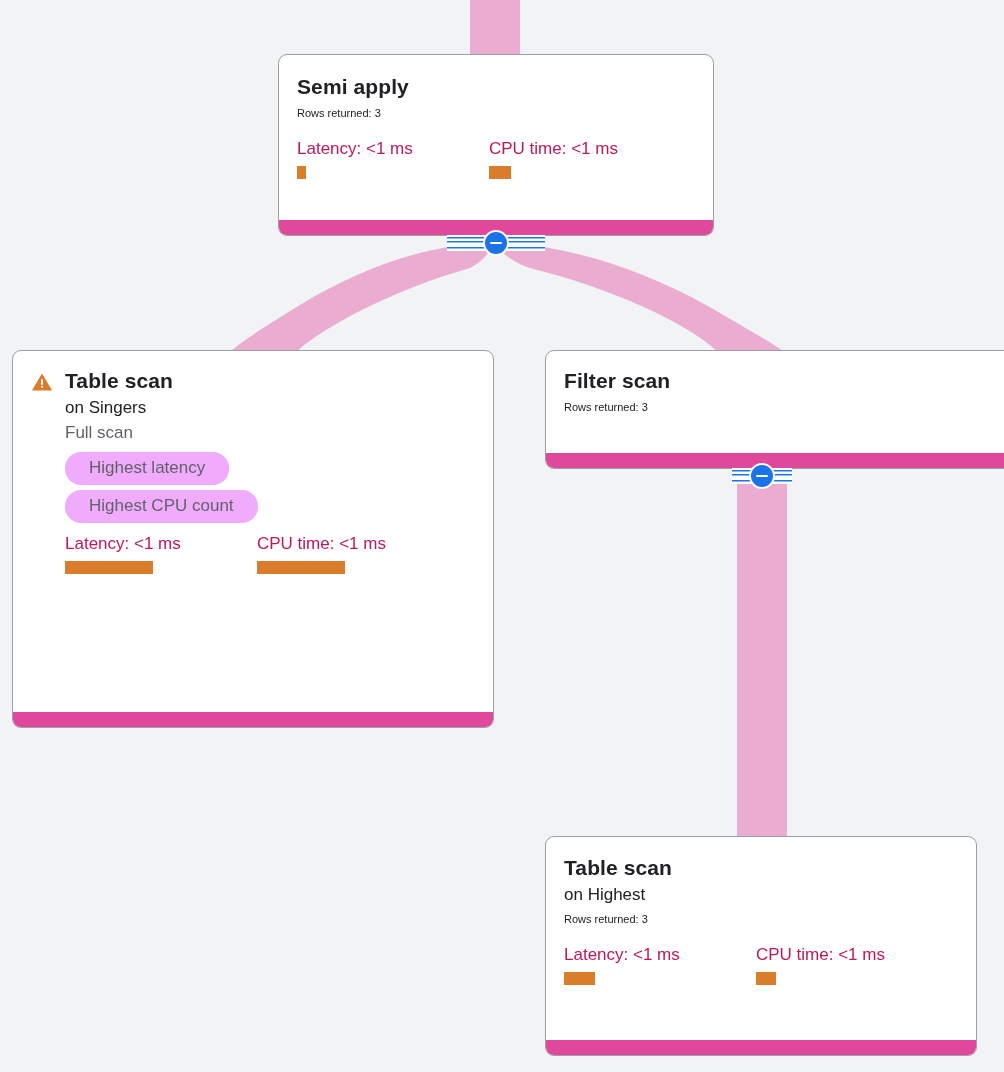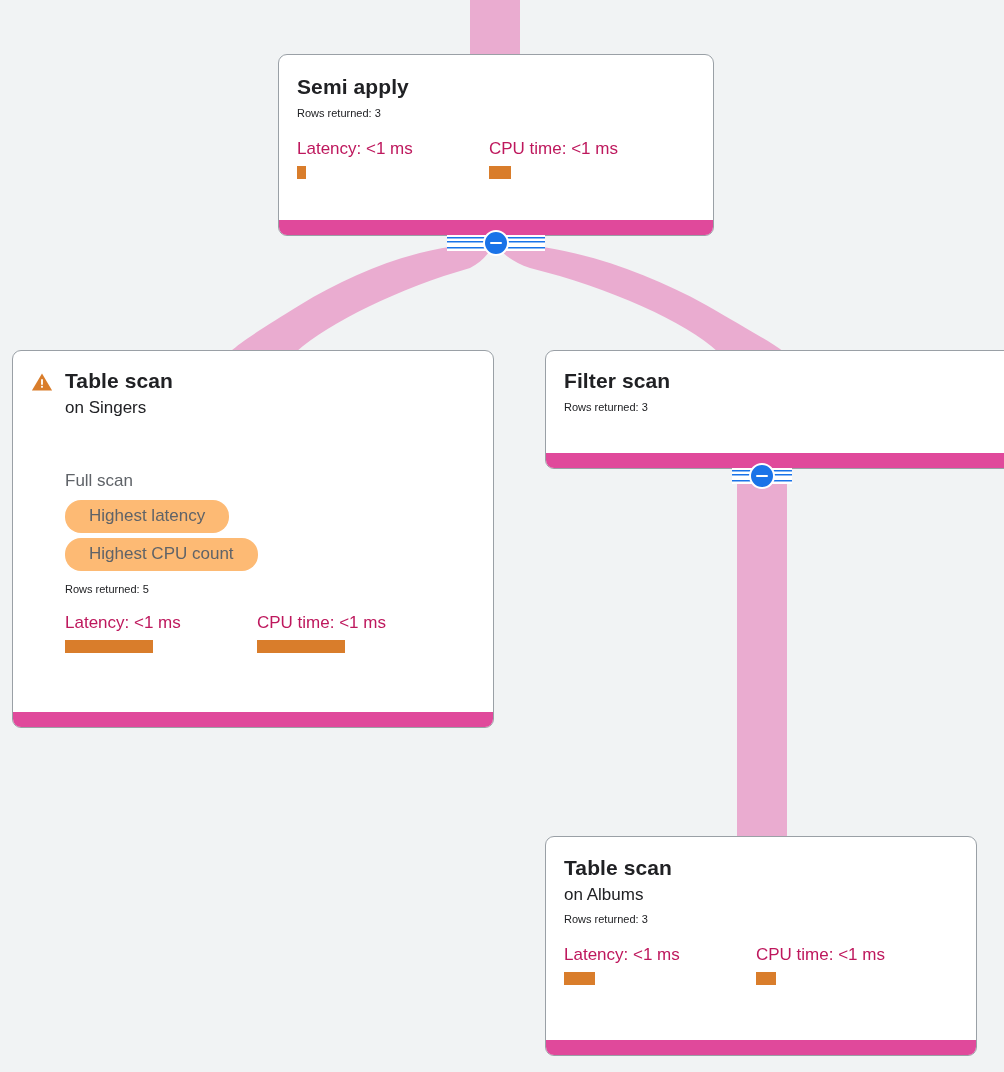--- a/index.html
+++ b/index.html
@@ -75,38 +75,37 @@
     color: #202124;
     letter-spacing: .1px;
   }
   .node-sub {
     font-size: 17px;
     line-height: 25px;
     color: #202124;
   }
   .node-sub.muted {
     color: #5f6368;
-    margin-top: 48px;
   }
   .node-rows {
     font-size: 11px;
     line-height: 25px;
     color: #202124;
   }
 
   
   .chips {
     margin: 7px 0 6px 0;
     display: flex;
     flex-direction: column;
     align-items: flex-start;
     gap: 5px;
   }
   .chip {
-    background: #fdba74;
+    background: #f0abfc;
     color: #5f6368;
     font-size: 17px;
     line-height: 20px;
     border-radius: 16px;
     padding: 6px 24px 7px 24px;
     white-space: nowrap;
   }
 
   
   .metrics {
@@ -239,21 +238,20 @@
         <div style="flex:1 1 auto;">
           <div class="node-title">Table scan</div>
           <div class="node-sub">on Singers</div>
           <div class="node-sub muted">Full scan</div>
 
           <div class="chips">
             <div class="chip">Highest latency</div>
             <div class="chip">Highest CPU count</div>
           </div>
 
-          <div class="node-rows">Rows returned: 5</div>
 
           <div class="metrics" style="margin-top:10px;">
             <div class="metric" style="width:192px;">
               <div class="metric-label">Latency: &lt;1 ms</div>
               <div class="metric-bar" style="width:88px;"></div>
             </div>
             <div class="metric">
               <div class="metric-label">CPU time: &lt;1 ms</div>
               <div class="metric-bar" style="width:88px;"></div>
             </div>
@@ -273,21 +271,21 @@
   </div>
 
   <div class="toggle" style="left:762px; top:476px; width:72px; margin-left:-36px;">
     <div class="rails"></div>
     <div class="knob"></div>
   </div>
 
   <div class="node" style="left:545px; top:836px; width:432px; height:220px;">
     <div class="node-body" style="padding:17px 18px 12px 18px;">
       <div class="node-title">Table scan</div>
-      <div class="node-sub">on Albums</div>
+      <div class="node-sub">on Highest</div>
       <div class="node-rows">Rows returned: 3</div>
       <div class="metrics">
         <div class="metric" style="width:192px;">
           <div class="metric-label">Latency: &lt;1 ms</div>
           <div class="metric-bar" style="width:31px;"></div>
         </div>
         <div class="metric">
           <div class="metric-label">CPU time: &lt;1 ms</div>
           <div class="metric-bar" style="width:20px;"></div>
         </div>

